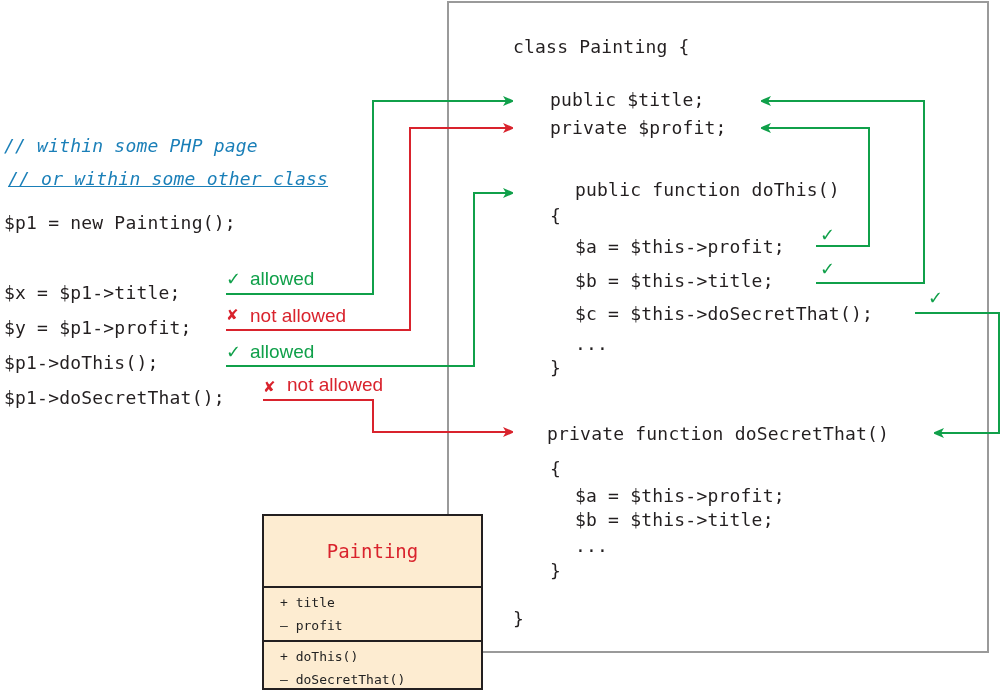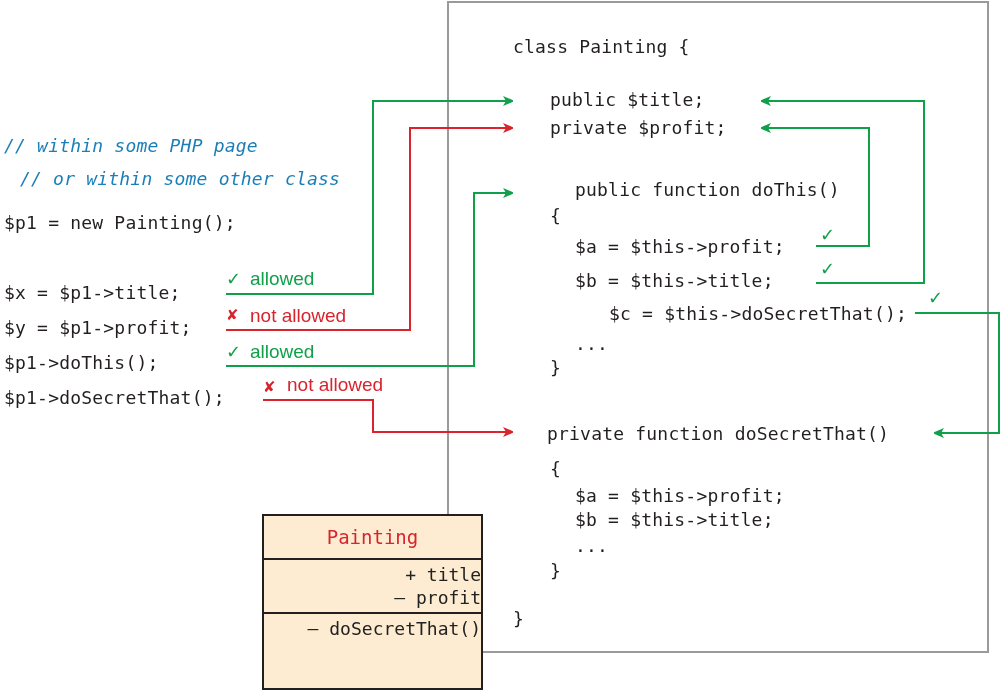--- a/index.html
+++ b/index.html
@@ -12,53 +12,53 @@
   .green { color: #10a04a; }
   .red { color: #d9232d; }
   .mark { position: absolute; font-family: "DejaVu Sans", sans-serif; font-size: 18px; font-weight: bold; }
   #class-box { position: absolute; left: 447px; top: 1px; width: 542px; height: 652px;
                border: 2px solid #9a9a9a; box-sizing: border-box; background: #fff; }
   svg#arrows { position: absolute; left: 0; top: 0; width: 1000px; height: 691px; pointer-events: none; }
   #uml { position: absolute; left: 262px; top: 514px; width: 221px; height: 176px;
          border: 2px solid #231f20; box-sizing: border-box; background: #fdecd1; }
   #uml .sec { border-bottom: 2px solid #231f20; box-sizing: border-box; }
   #uml .sec:last-child { border-bottom: none; }
-  #uml .name { height: 44px; display: flex; align-items: center; justify-content: center;
+  #uml .name { height: 72px; display: flex; align-items: center; justify-content: center;
                color: #d9232d; font-size: 19px; }
-  #uml .row { font-size: 18px; line-height: 23px; padding-left: 4px; white-space: pre; text-align: right; }
+  #uml .row { font-size: 13px; line-height: 23px; padding-left: 16px; white-space: pre; }
   #uml .attrs { padding: 3px 0; }
   #uml .ops { padding: 3px 0; }
 </style>
 </head>
 <body>
 
 <div id="class-box"></div>
 
 <div class="code" style="left:513px; top:36px;">class Painting {</div>
 <div class="code" style="left:550px; top:89px;text-align:center;">public $title;</div>
 <div class="code" style="left:550px; top:117px;">private $profit;</div>
 
 <div class="code" style="left:550px; top:179px;margin-left:25px;">public function doThis()</div>
 <div class="code" style="left:550px; top:205px;">{</div>
 <div class="code" style="left:575px; top:236px;">$a = $this-&gt;profit;</div>
 <div class="code" style="left:575px; top:270px;">$b = $this-&gt;title;</div>
-<div class="code" style="left:609px; top:303px;">$c = $this-&gt;doSecretThat();</div>
+<div class="code" style="left:575px; top:303px;">$c = $this-&gt;doSecretThat();</div>
 <div class="code" style="left:575px; top:333px;">...</div>
 <div class="code" style="left:550px; top:357px;">}</div>
 
 <div class="code" style="left:547px; top:423px;">private function doSecretThat()</div>
 <div class="code" style="left:550px; top:458px;">{</div>
 <div class="code" style="left:575px; top:485px;">$a = $this-&gt;profit;</div>
 <div class="code" style="left:575px; top:509px;">$b = $this-&gt;title;</div>
 <div class="code" style="left:575px; top:535px;">...</div>
 <div class="code" style="left:550px; top:560px;">}</div>
 <div class="code" style="left:513px; top:608px;">}</div>
 
 <div class="code comment" style="left:4px; top:135px;">// within some PHP page</div>
-<div class="code comment" style="left:20px; top:168px;">// or within some other class</div>
+<div class="code comment" style="left:8px; top:168px;text-decoration:underline;">// or within some other class</div>
 <div class="code" style="left:4px; top:212px;">$p1 = new Painting();</div>
 <div class="code" style="left:4px; top:282px;">$x = $p1-&gt;title;</div>
 <div class="code" style="left:4px; top:317px;">$y = $p1-&gt;profit;</div>
 <div class="code" style="left:4px; top:352px;">$p1-&gt;doThis();</div>
 <div class="code" style="left:4px; top:387px;text-align:center;">$p1-&gt;doSecretThat();</div>
 
 <span class="mark green" style="left:226px; top:268px;">✓</span>
 <span class="label green" style="left:250px; top:268px;">allowed</span>
 <span class="mark red" style="left:226px; top:306px; font-size:15px;">✘</span>
 <span class="label red" style="left:250px; top:305px;">not allowed</span>
@@ -93,15 +93,16 @@
   </g>
 </svg>
 
 <div id="uml">
   <div class="sec name">Painting</div>
   <div class="sec attrs">
     <div class="row">+ title</div>
     <div class="row">– profit</div>
   </div>
   <div class="sec ops">
+    <div class="row">+ doThis()</div>
     <div class="row">– doSecretThat()</div>
   </div>
 </div>
 
 </body></html>

